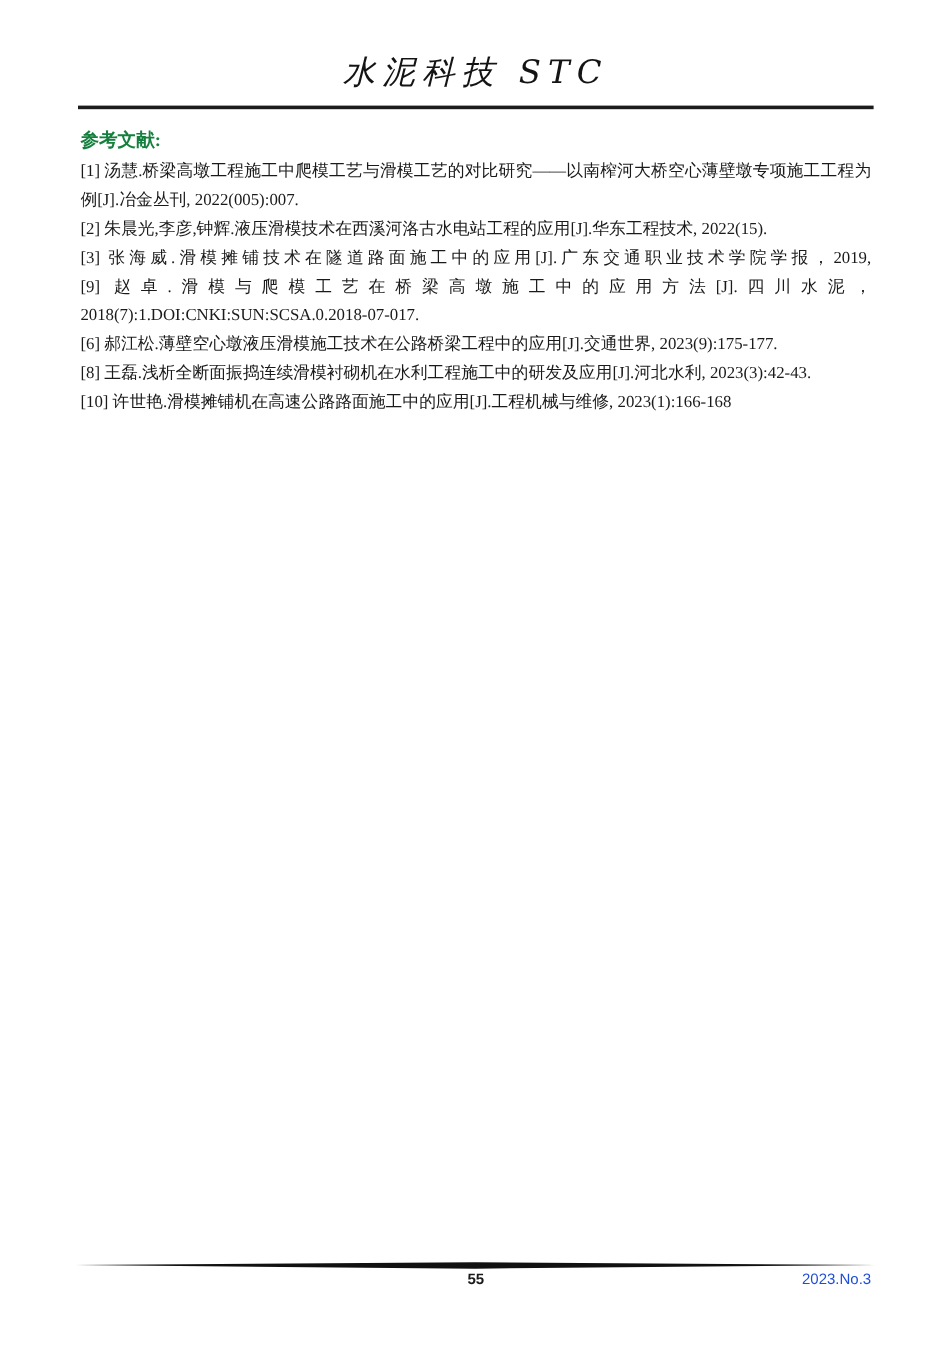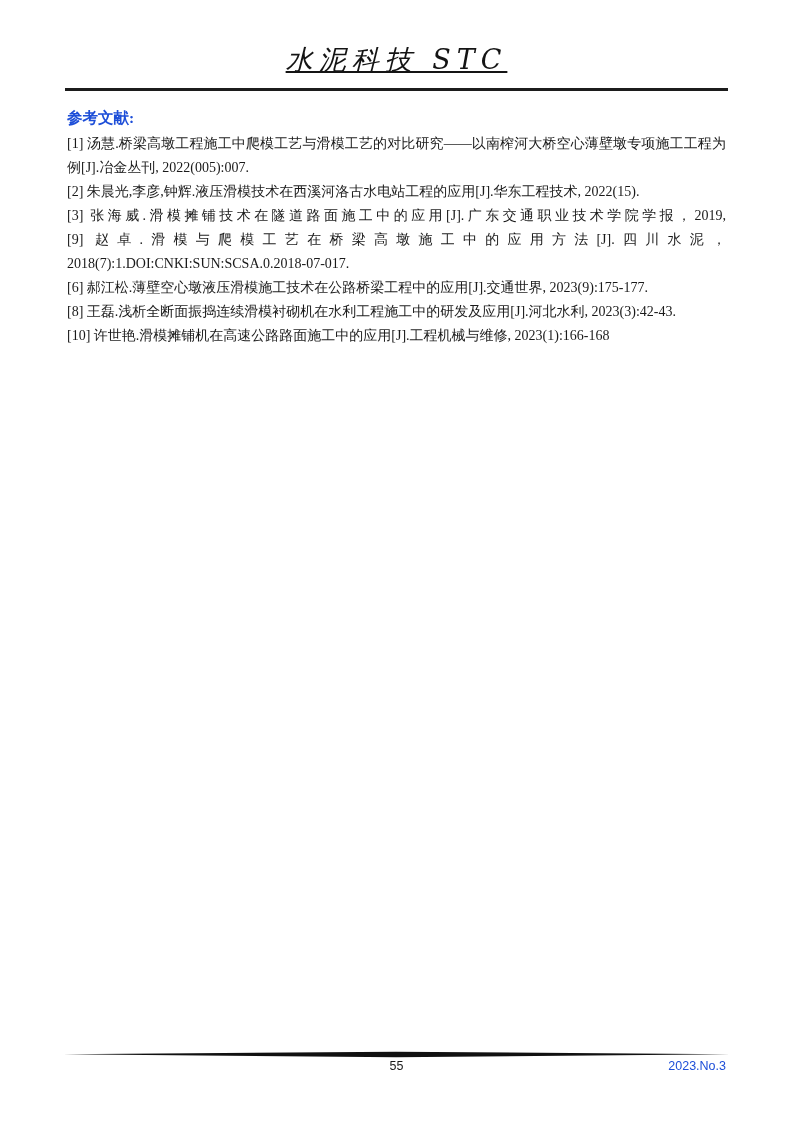--- a/index.html
+++ b/index.html
@@ -23,21 +23,20 @@
     top: 42px;
     left: 0;
     right: 0;
     text-align: center;
     font-family: "DejaVu Serif", serif;
     font-style: italic;
     font-size: 27px;
     letter-spacing: 6px;
     color: #141414;
     white-space: nowrap;
-    text-decoration: underline;
   }
   .header-rule {
     position: absolute;
     top: 88px;
     left: 65px;
     width: 663px;
     height: 3px;
     background: #1c1c1c;
   }
 
@@ -46,21 +45,21 @@
     position: absolute;
     top: 104px;
     left: 67px;
     width: 659px;
   }
   .refs-heading {
     margin: 0;
     font-size: 15.5px;
     font-weight: bold;
     line-height: 28px;
-    color: #1d4ed8;
+    color: #15803d;
   }
   .ref-item { margin: 0; }
   .ref-line {
     font-size: 14px;
     line-height: 24px;
     height: 24px;
     overflow: hidden;
     color: #1a1a1a;
   }
   .ref-line.fill {
@@ -80,20 +79,21 @@
   }
   .page-number {
     position: absolute;
     top: 1059px;
     left: 0;
     right: 0;
     text-align: center;
     font-family: "Liberation Sans", sans-serif;
     font-size: 12.5px;
     color: #1a1a1a;
+    font-weight: bold;
   }
   .issue-label {
     position: absolute;
     top: 1059px;
     right: 67px;
     font-family: "Liberation Sans", sans-serif;
     font-size: 12.5px;
     color: #1d4ed8;
     text-align: center;
   }

